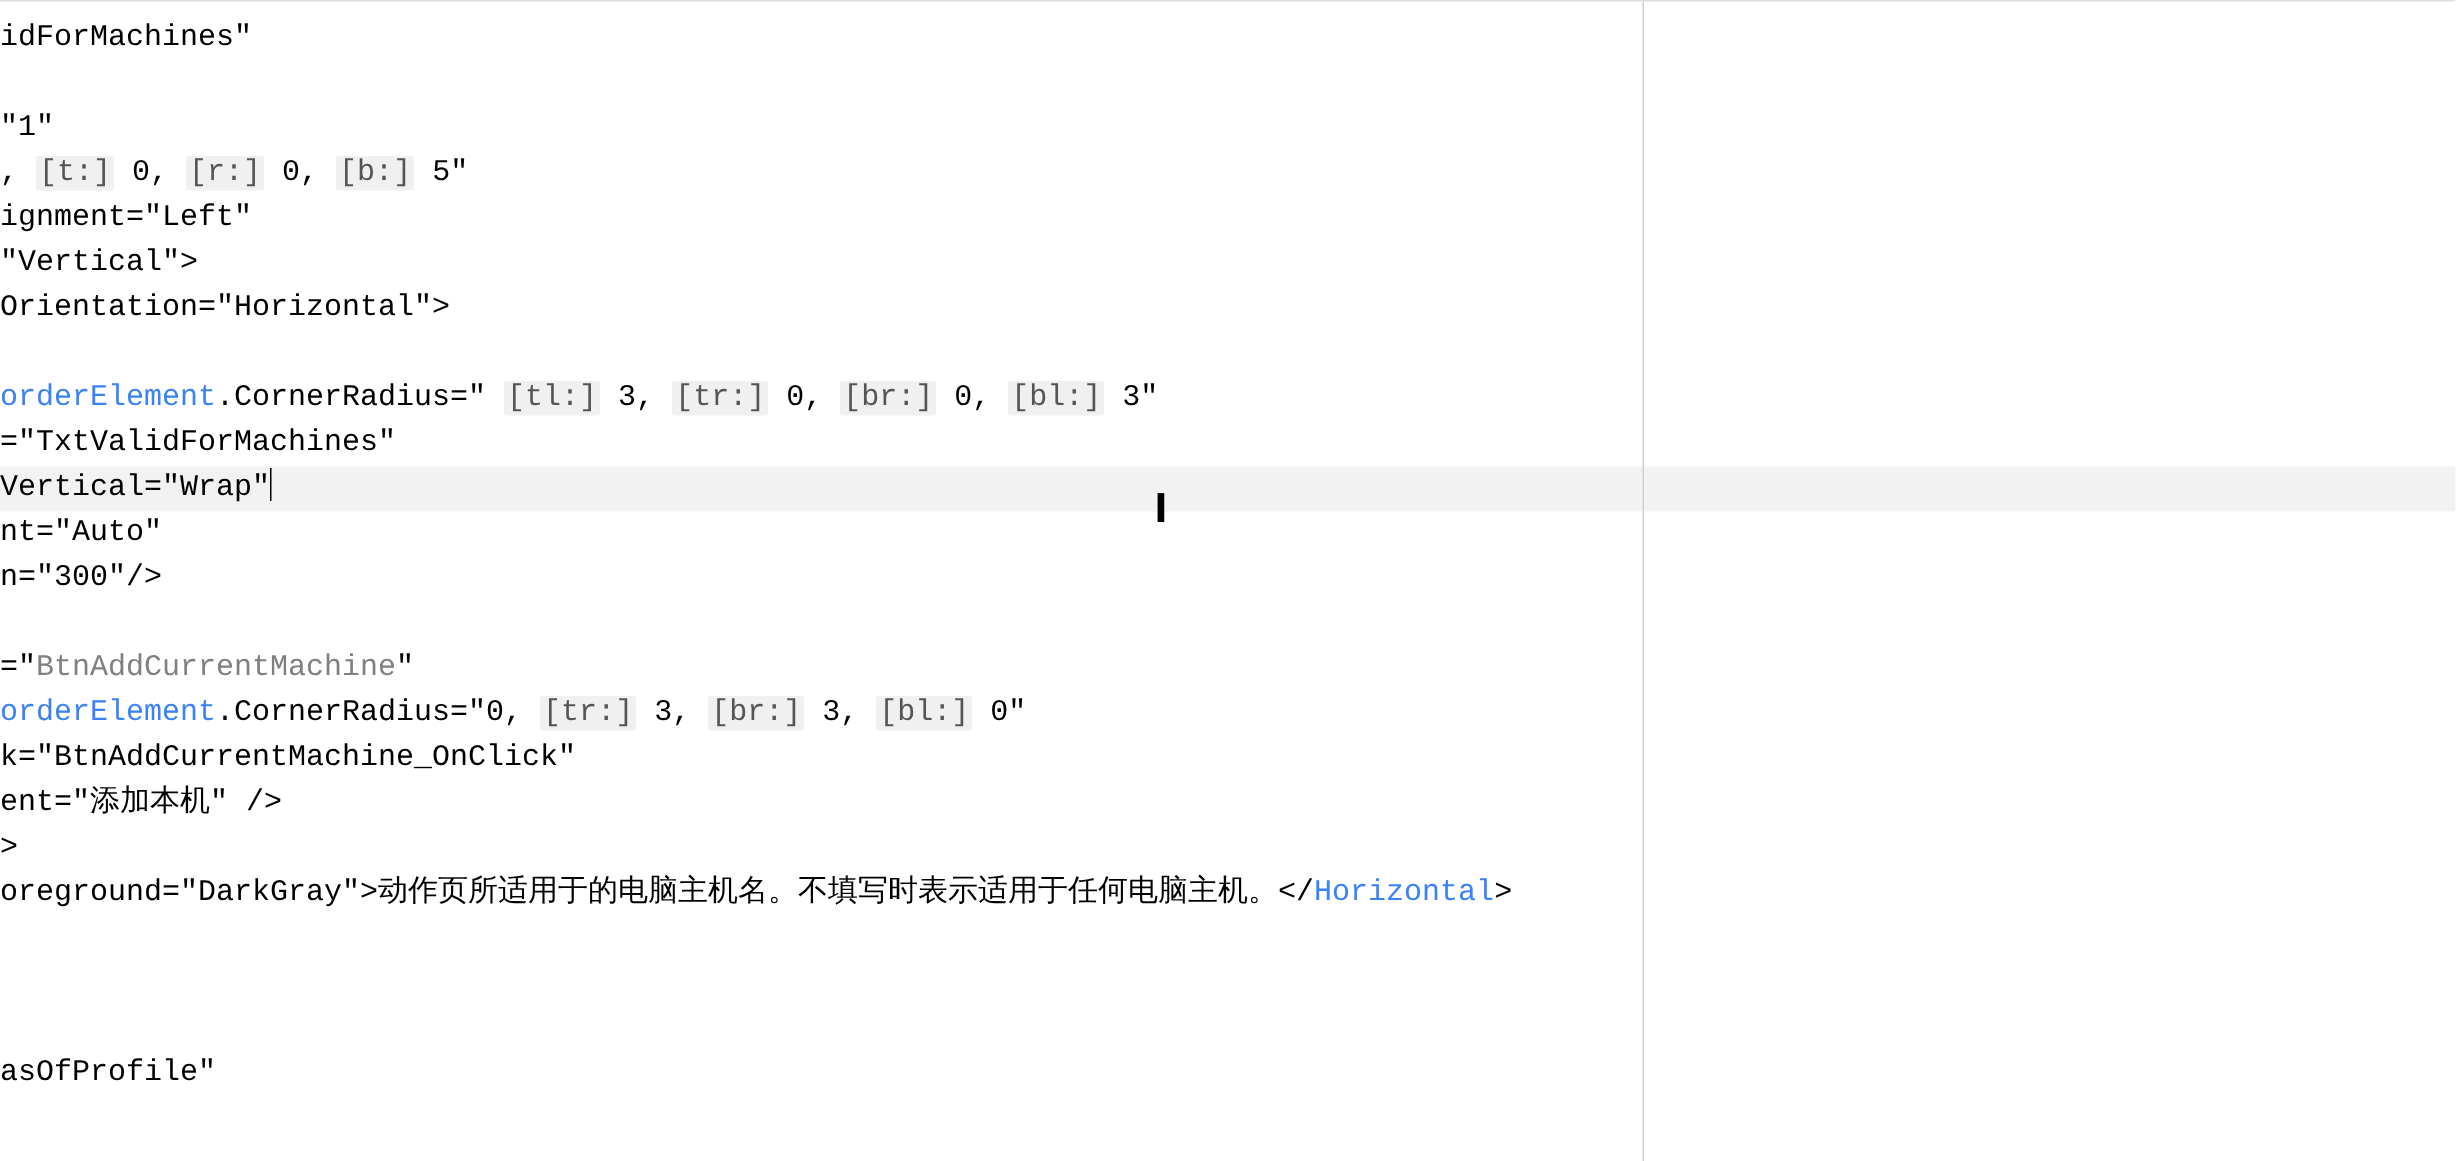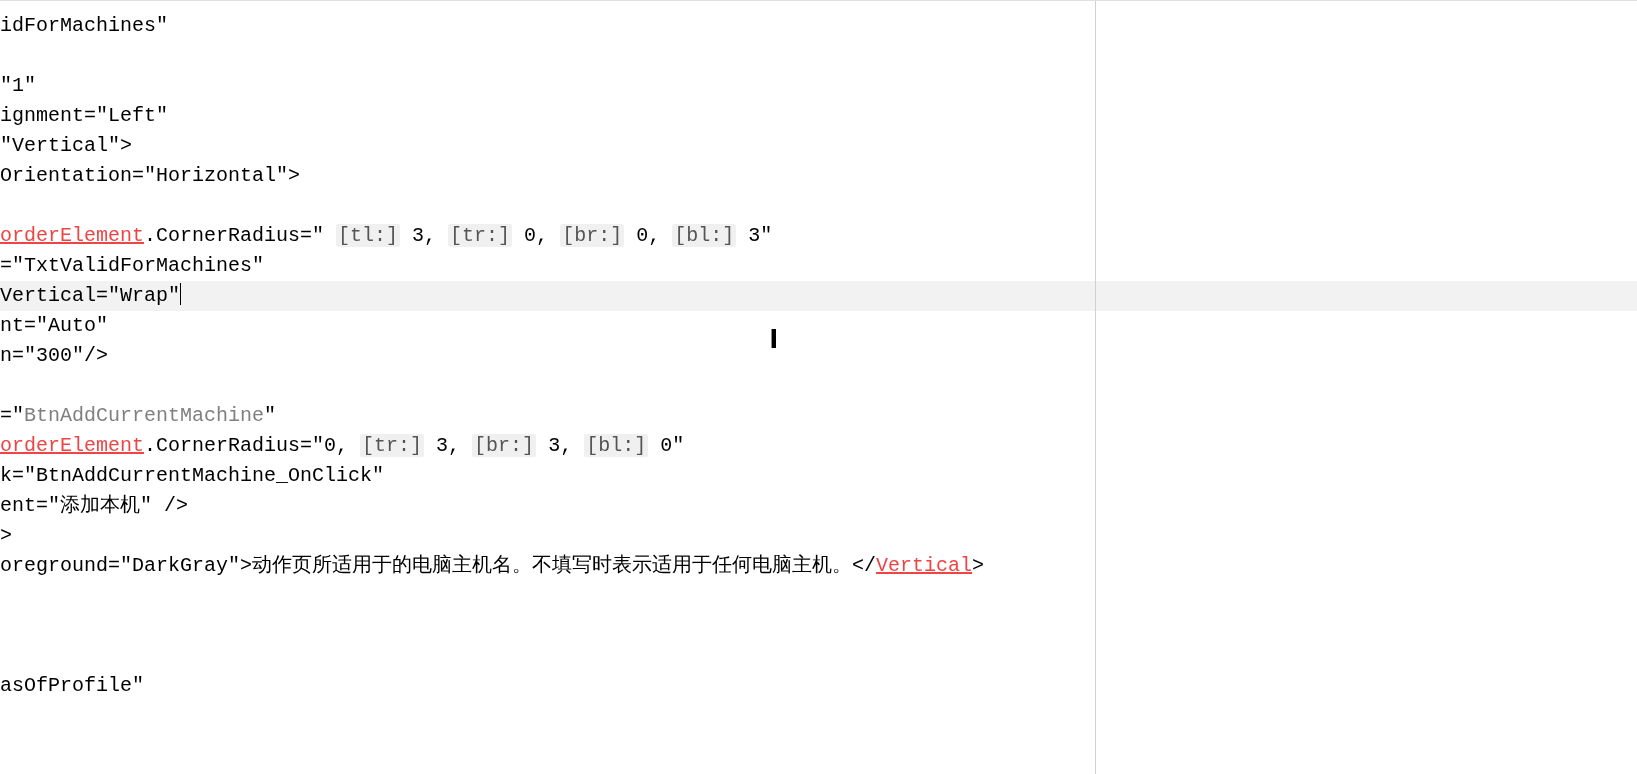--- a/index.html
+++ b/index.html
@@ -29,21 +29,21 @@
   }
   .line {
     height: 30px;
     line-height: 30px;
     white-space: pre;
     padding-left: 0;
   }
   .highlight-line {
     background: #f2f2f2;
   }   
-  .s-xaml  { color: #ef4444; text-decoration: underline; } 
+  .s-xaml  { color: #3b82f6; } 
   .s-gray  { color: #808080; }   
   .s-hint  { color: #555555; background: #f0f0f0; border-radius: 2px; padding:0 2px;}
   .s-link  { color: #000000; }
 
   .caret {
     display: inline-block;
     width: 0;
     border-left: 1px solid #000;
     height: 22px;
     vertical-align: -4px;
@@ -64,20 +64,21 @@
 </head>
 <body>
 
 <div class="editor-area">
   <div class="divider"></div>
 
   <div class="line"><span>idForMachines"</span></div>
   <div class="line"><span></span></div>
   <div class="line"><span>"1"</span></div>
 
+  <div class="line"><span>, </span><span class="s-hint">[t:]</span><span> 0, </span><span class="s-hint">[r:]</span><span> 0, </span><span class="s-hint">[b:]</span><span> 5"</span></div>
 
   <div class="line"><span>ignment="Left"</span></div>
   <div class="line"><span>"Vertical"&gt;</span></div>
   <div class="line"><span>Orientation="Horizontal"&gt;</span></div>
   <div class="line"><span></span></div>
 
   <div class="line"><span class="s-xaml">orderElement</span><span>.CornerRadius=" </span><span class="s-hint">[tl:]</span><span> 3, </span><span class="s-hint">[tr:]</span><span> 0, </span><span class="s-hint">[br:]</span><span> 0, </span><span class="s-hint">[bl:]</span><span> 3"</span></div>
 
   <div class="line"><span>="TxtValidForMachines"</span></div>
 
@@ -88,21 +89,21 @@
   <div class="line"><span></span></div>
 
   <div class="line"><span>="</span><span class="s-gray">BtnAddCurrentMachine</span><span>"</span></div>
 
   <div class="line"><span class="s-xaml">orderElement</span><span>.CornerRadius="0, </span><span class="s-hint">[tr:]</span><span> 3, </span><span class="s-hint">[br:]</span><span> 3, </span><span class="s-hint">[bl:]</span><span> 0"</span></div>
 
   <div class="line"><span>k="BtnAddCurrentMachine_OnClick"</span></div>
   <div class="line"><span>ent="添加本机" /&gt;</span></div>
   <div class="line"><span>&gt;</span></div>
 
-  <div class="line"><span>oreground="</span><span class="s-link">DarkGray</span><span>"&gt;动作页所适用于的电脑主机名。不填写时表示适用于任何电脑主机。&lt;/</span><span class="s-xaml">Vertical</span><span>&gt;</span></div>
+  <div class="line"><span>oreground="</span><span class="s-link">DarkGray</span><span>"&gt;动作页所适用于的电脑主机名。不填写时表示适用于任何电脑主机。&lt;/</span><span class="s-xaml">Horizontal</span><span>&gt;</span></div>
 
   <div class="line"><span></span></div>
   <div class="line"><span></span></div>
   <div class="line"><span></span></div>
   <div class="line"><span>asOfProfile"</span></div>
 
   <div class="cursor-ibeam">I</div>
 </div>
 
 </body></html>

